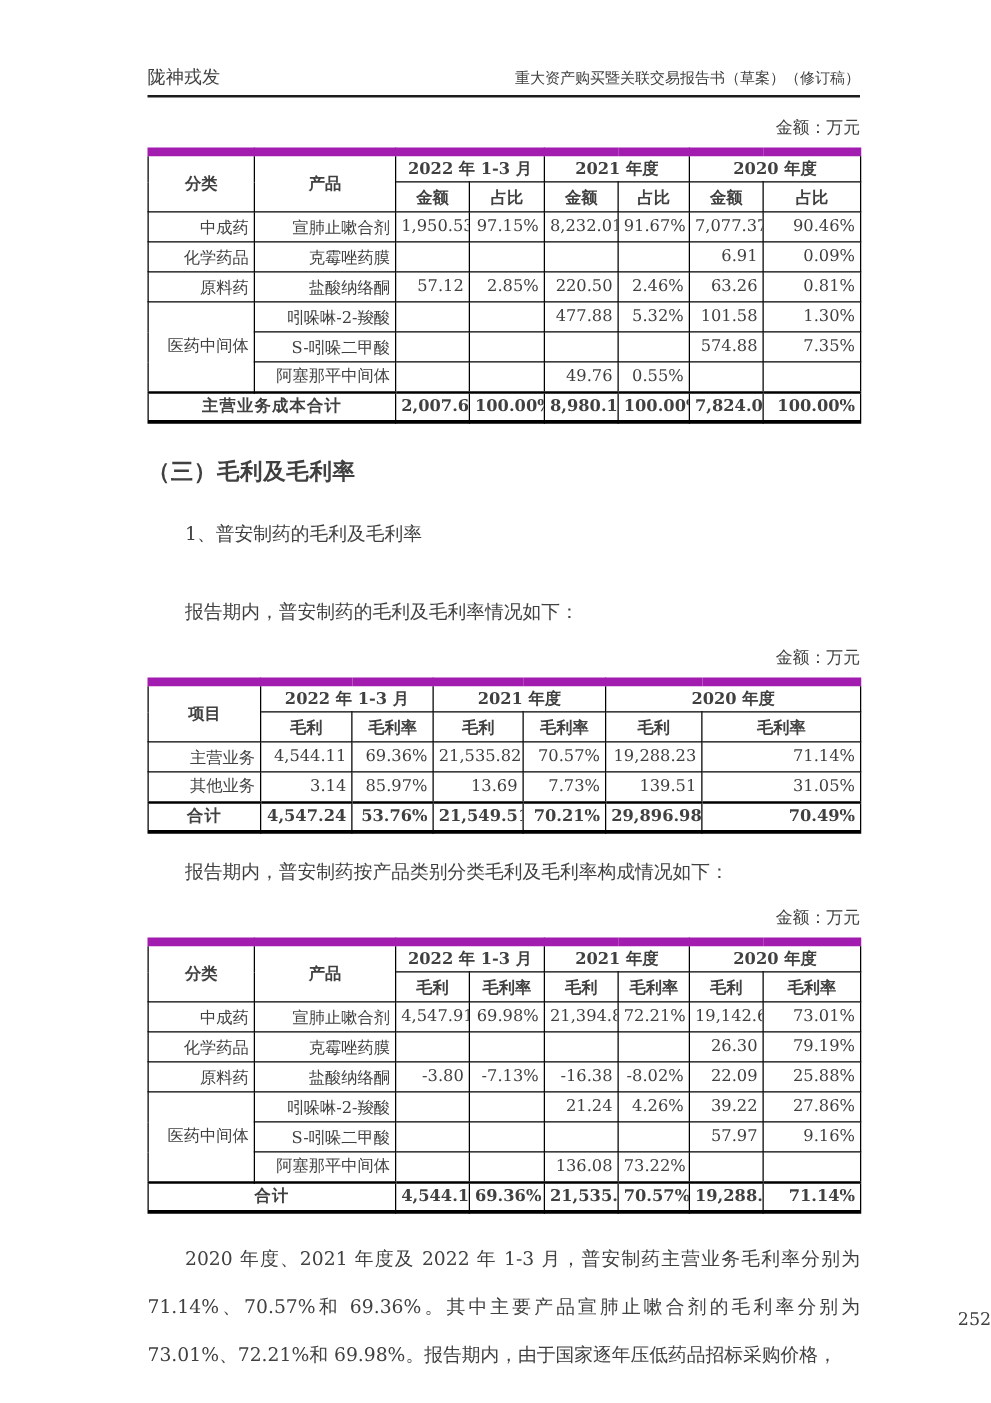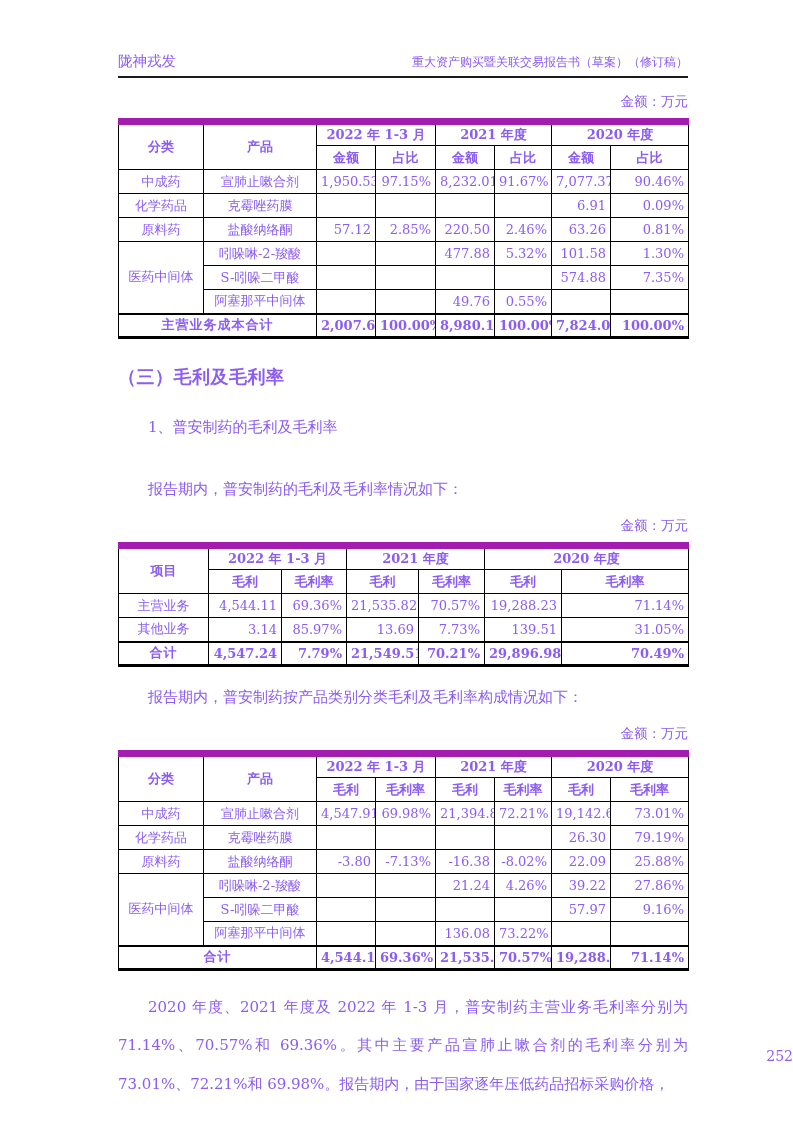--- a/index.html
+++ b/index.html
@@ -2,21 +2,21 @@
 <html lang="zh"><head>
 <meta charset="utf-8">
 <style>
   * { box-sizing: border-box; }
   html, body { margin: 0; padding: 0; background: #ffffff; }
   .page {
     position: relative;
     width: 793px;
     height: 1122px;
     background: #ffffff;
-    color: #8b5cf6;
+    color: #404040;
     font-family: "DejaVu Serif", "Liberation Serif", serif;
     padding: 52px 105px 0 118px;
     overflow: hidden;
   }
   
   .doc-header {
     display: flex;
     justify-content: space-between;
     align-items: flex-end;
     border-bottom: 2px solid #1c1c1c;
@@ -38,21 +38,21 @@
   }
   .doc-table th, .doc-table td {
     border: 1px solid #000;
     height: 24px;
     padding: 1px 4px;
     vertical-align: middle;
     overflow: hidden;
     white-space: nowrap;
   }
   .doc-table th { font-weight: 700; text-align: center; font-size: 13px; }
-  .doc-table td.cat, .doc-table td.prod { text-align: center; margin-top: 28px; }
+  .doc-table td.cat, .doc-table td.prod { text-align: right; margin-top: 28px; }
   .doc-table td.num { text-align: right; }
   .doc-table tr.total td { font-weight: 700; border-top: 2px solid #000; }
   .doc-table tr.total td.lbl { text-align: center; letter-spacing: 1px; }
   
   .sec-heading {
     font-size: 18px;
     font-weight: 700;
     margin: 26px 0 0 0;
     letter-spacing: 0.5px;
     font-family: "DejaVu Sans", "Liberation Sans", sans-serif;
@@ -234,21 +234,21 @@
       <td class="num">3.14</td>
       <td class="num">85.97%</td>
       <td class="num">13.69</td>
       <td class="num">7.73%</td>
       <td class="num">139.51</td>
       <td class="num">31.05%</td>
     </tr>
     <tr class="total">
       <td class="lbl">合计</td>
       <td class="num">4,547.24</td>
-      <td class="num">7.79%</td>
+      <td class="num">53.76%</td>
       <td class="num">21,549.51</td>
       <td class="num">70.21%</td>
       <td class="num">29,896.98</td>
       <td class="num">70.49%</td>
     </tr>
   </tbody>
     </table>
 
   <p class="body-line intro2">报告期内，普安制药按产品类别分类毛利及毛利率构成情况如下：</p>
 

